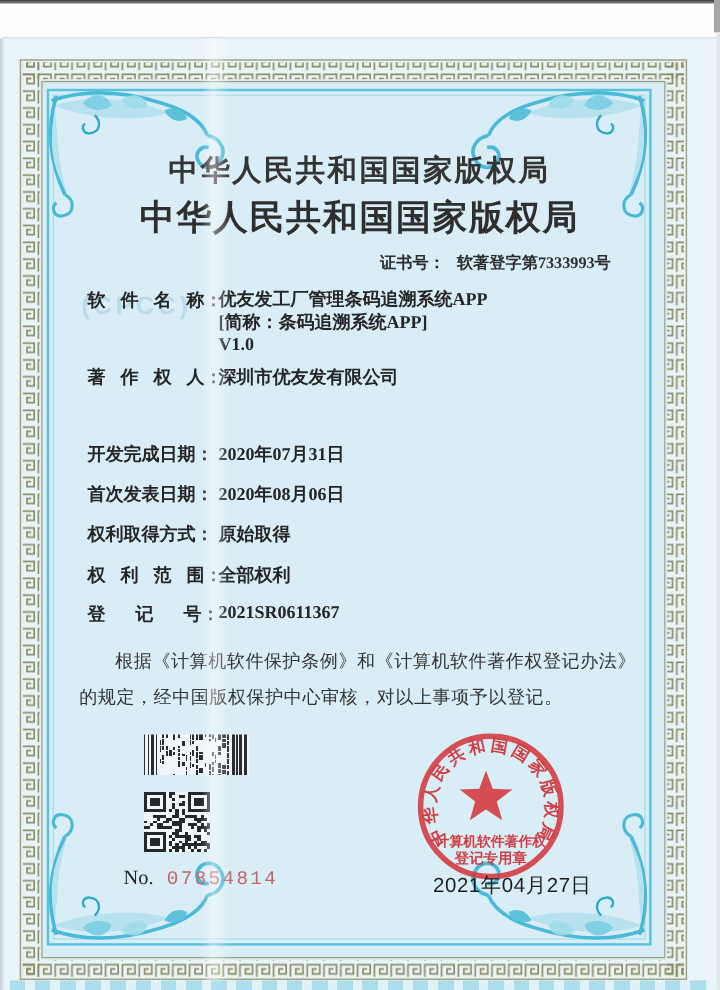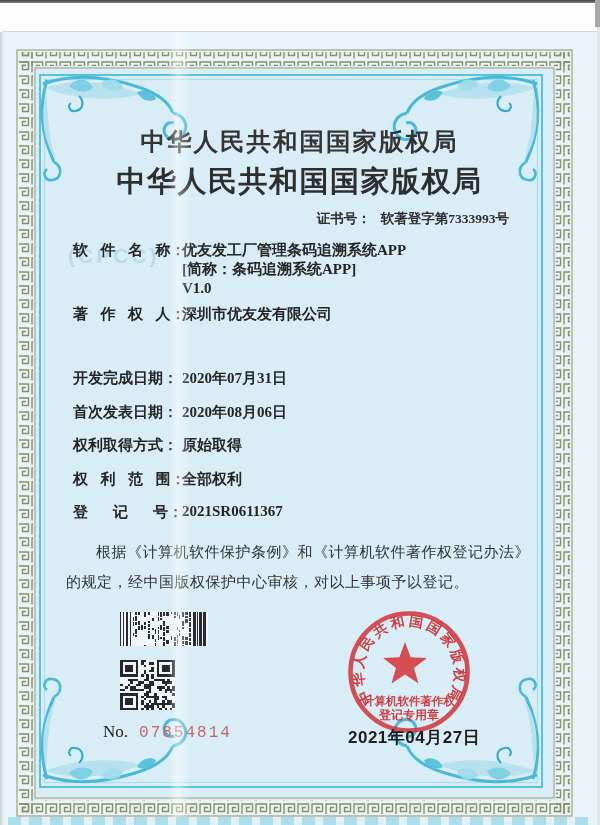--- a/index.html
+++ b/index.html
@@ -42,22 +42,22 @@
 
   .barcode{position:absolute;top:580px;left:118px;width:88px;height:34px;}
   .qrcode{position:absolute;top:628px;left:118px;width:55px;height:50px;}
 
   .serial{position:absolute;top:690px;left:101px;font-size:17px;}
   .serial .no-lbl{font-family:"Liberation Serif",serif;color:#222;text-align:center;}
   .serial .no-val{font-family:"Liberation Mono",monospace;color:#c4666c;letter-spacing:2px;
                   margin-left:11px;font-size:16px;}
 
   .seal{position:absolute;top:565px;left:332px;width:150px;height:150px;opacity:.93;}
-  .seal-date{position:absolute;top:694px;left:346px;width:155px;text-align:left;
-             font-size:17px;font-weight:700;color:#1d1d1d;letter-spacing:.5px;}
+  .seal-date{position:absolute;top:694px;left:336px;width:155px;text-align:right;
+             font-size:17px;font-weight:400;color:#1d1d1d;letter-spacing:.5px;}
 
   .watermark{position:absolute;top:212px;left:66px;font-size:21px;font-weight:700;
              letter-spacing:3px;color:rgba(168,208,226,.65);}
 </style>
 </head>
 <body>
 
 <div class="stage">
   <div class="scan-topline"></div>
   <div class="scan-right-notch"></div>

